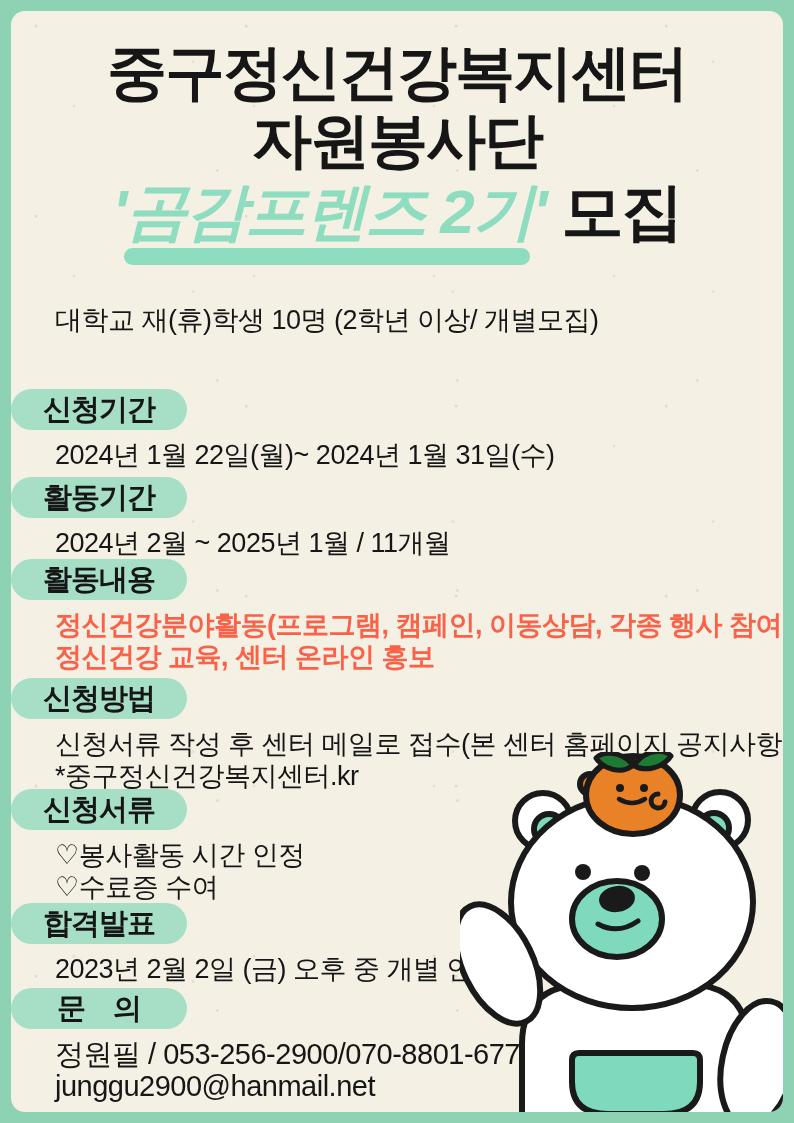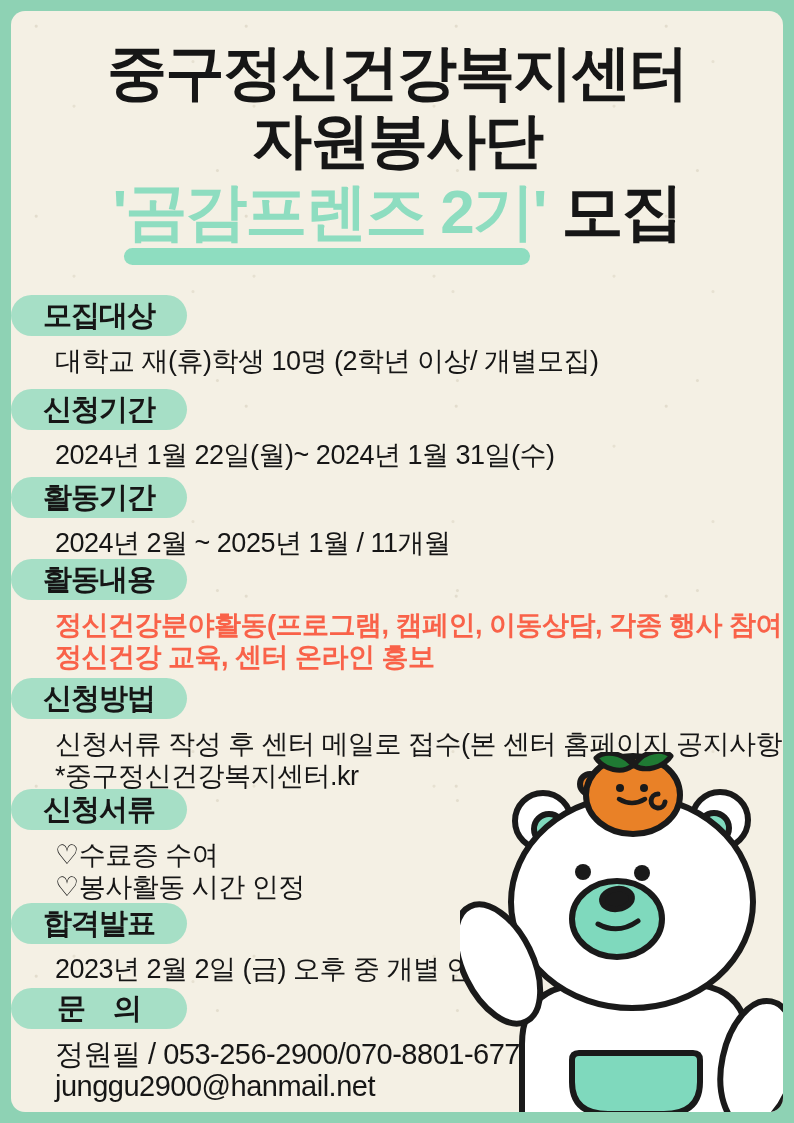--- a/index.html
+++ b/index.html
@@ -23,21 +23,21 @@
     background-size:210px 190px,260px 230px,180px 170px,240px 210px;
   }
   .t-line{
     position:absolute;left:0;width:100%;text-align:center;
     color:var(--c-ink,#151515);
     font-weight:900;letter-spacing:-2px;white-space:nowrap;
   }
   .t1{top:30px;font-size:60px;line-height:64px;}
   .t2{top:98px;font-size:60px;line-height:64px;}
   .t3{top:166px;font-size:62px;line-height:70px;}
-  .hl{position:relative;display:inline-block;color:var(--c-titleGreen,#8eddc0);}
+  .hl{position:relative;display:inline-block;color:var(--c-titleGreen,#8eddc0);font-style:italic;}
   .hl .underline{
     position:absolute;left:12px;right:16px;bottom:-18px;height:17px;
     background:var(--c-titleGreen,#8eddc0);border-radius:9px;
   }
   .t3 .suffix{color:var(--c-ink,#151515);margin-left:16px;}
   .section{position:absolute;left:0;width:100%;}
   .pill{
     display:inline-block;min-width:136px;height:41px;
     background:var(--c-pill,#a6dfc6);
     border-radius:21px;padding:0 20px;
@@ -62,21 +62,20 @@
 <div class="poster">
   <div class="content">
 
     <div class="t-line t1">중구정신건강복지센터</div>
     <div class="t-line t2">자원봉사단</div>
     <div class="t-line t3">
       <span class="hl"><span>'곰감프렌즈 2기'</span><i class="underline"></i></span><span class="suffix">모집</span>
     </div>
 
     <div class="section" style="top:284px">
-      <div class="pill"><span>모집대상</span></div>
       <div class="lines">
           <div class="line">대학교 재(휴)학생 10명 (2학년 이상/ 개별모집)</div>
         </div>
     </div>
 
     <div class="section" style="top:378px">
       <div class="pill"><span>신청기간</span></div>
       <div class="lines">
           <div class="line">2024년 1월 22일(월)~ 2024년 1월 31일(수)</div>
         </div>
@@ -101,22 +100,22 @@
       <div class="pill"><span>신청방법</span></div>
       <div class="lines">
         <div class="line">신청서류 작성 후 센터 메일로 접수(본 센터 홈페이지 공지사항  참고)</div>
         <div class="line">*중구정신건강복지센터.kr</div>
       </div>
     </div>
 
     <div class="section" style="top:778px">
       <div class="pill"><span>신청서류</span></div>
       <div class="lines">
+        <div class="line">♡봉사활동 시간 인정</div>
         <div class="line">♡수료증 수여</div>
-        <div class="line">♡봉사활동 시간 인정</div>
       </div>
     </div>
 
     <div class="section" style="top:892px">
       <div class="pill"><span>합격발표</span></div>
       <div class="lines">
           <div class="line">2023년 2월 2일 (금) 오후 중 개별 연락</div>
         </div>
     </div>
 

